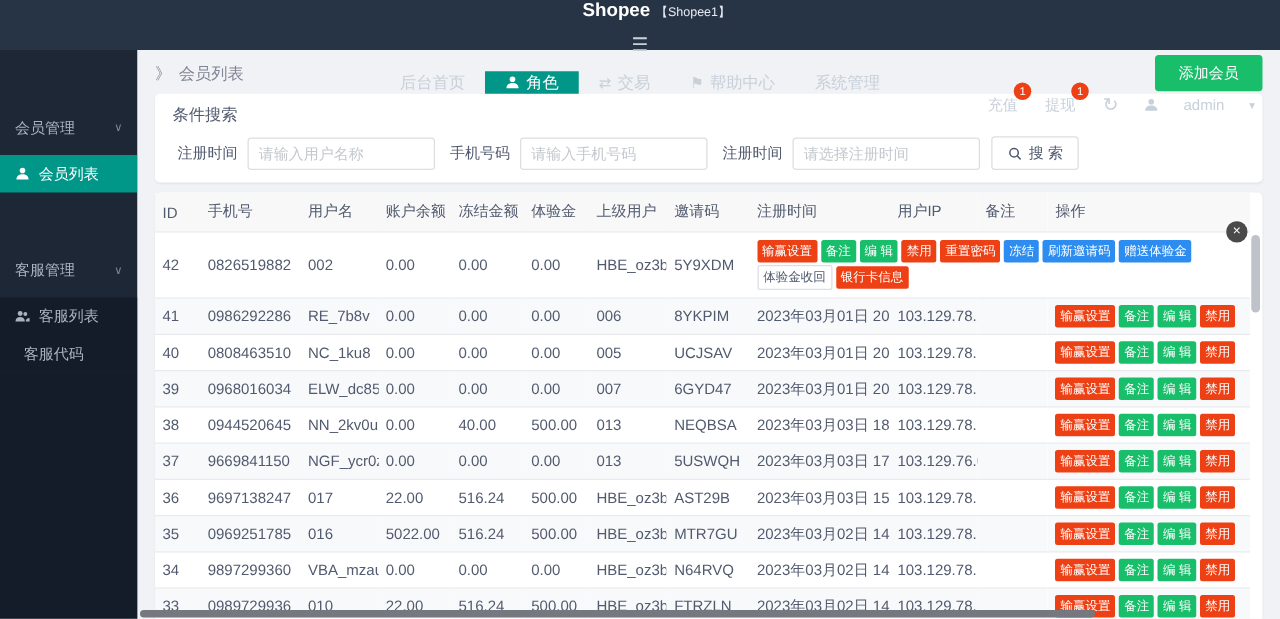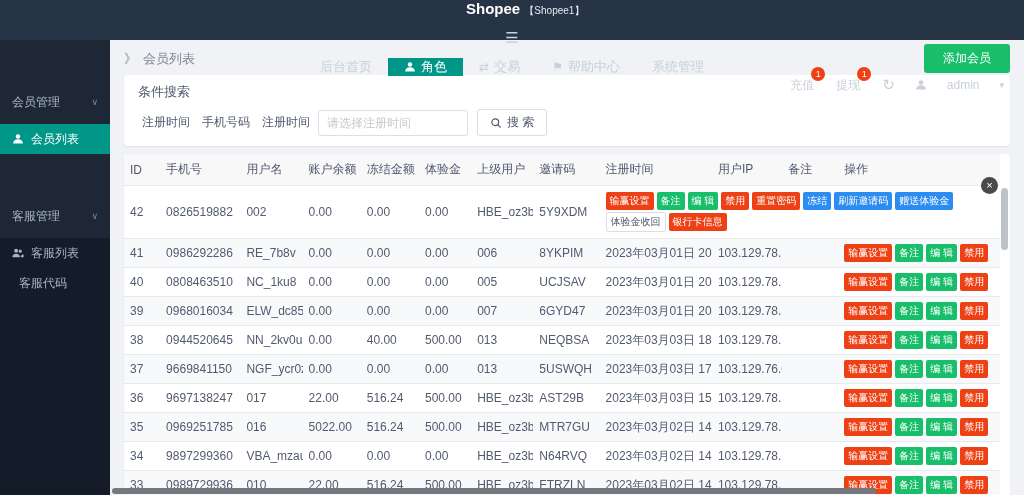--- a/index.html
+++ b/index.html
@@ -180,21 +180,23 @@
       <span>》</span>
       <span>会员列表</span>
     </div>
     <button class="btn-add">添加会员</button>
   </div>
 
   <section class="card search-card">
     <div class="card-title">条件搜索</div>
     <div class="search-row" id="search-row">
         <span class="sf-label">注册时间</span>
+        <input class="sf-input" placeholder="请输入用户名称" style="">
         <span class="sf-label">手机号码</span>
+        <input class="sf-input" placeholder="请输入手机号码" style="">
         <span class="sf-label">注册时间</span>
         <input class="sf-input" placeholder="请选择注册时间" style="">
         <button class="btn-search">
           <span class="search-ico">
             <svg viewBox="0 0 16 16" width="12" height="12" fill="none" stroke="currentColor" stroke-width="1.6">
               <circle cx="7" cy="7" r="4.5"></circle>
               <path d="M10.5 10.5L14 14"></path>
             </svg>
           </span>
           <span>搜 索</span>

